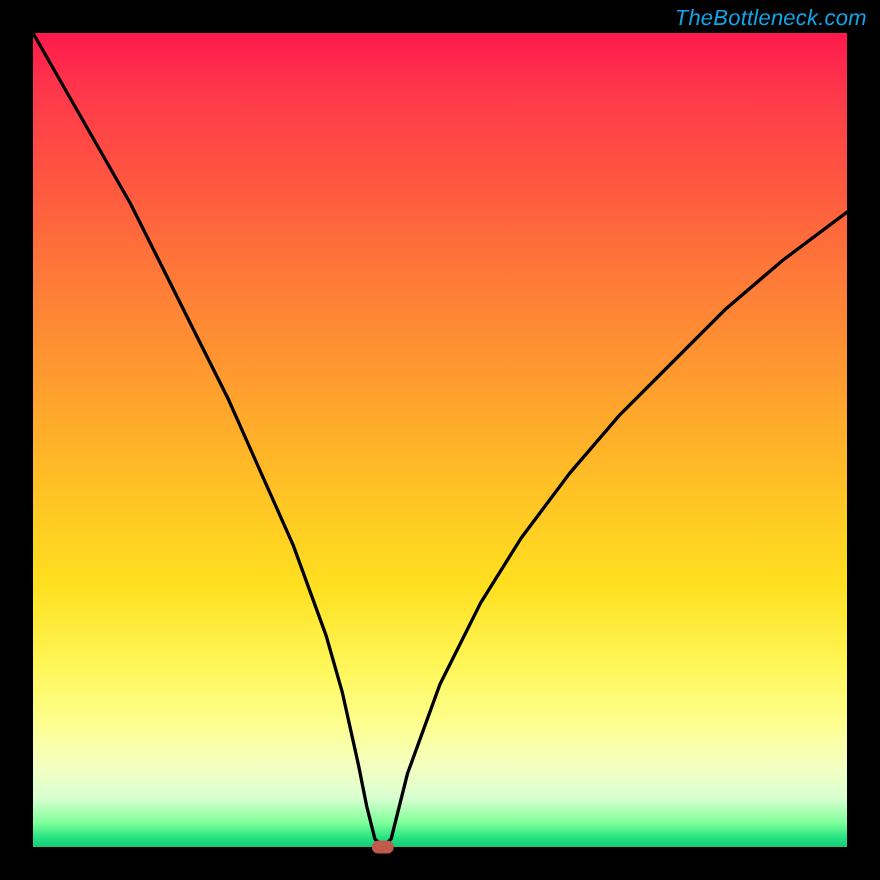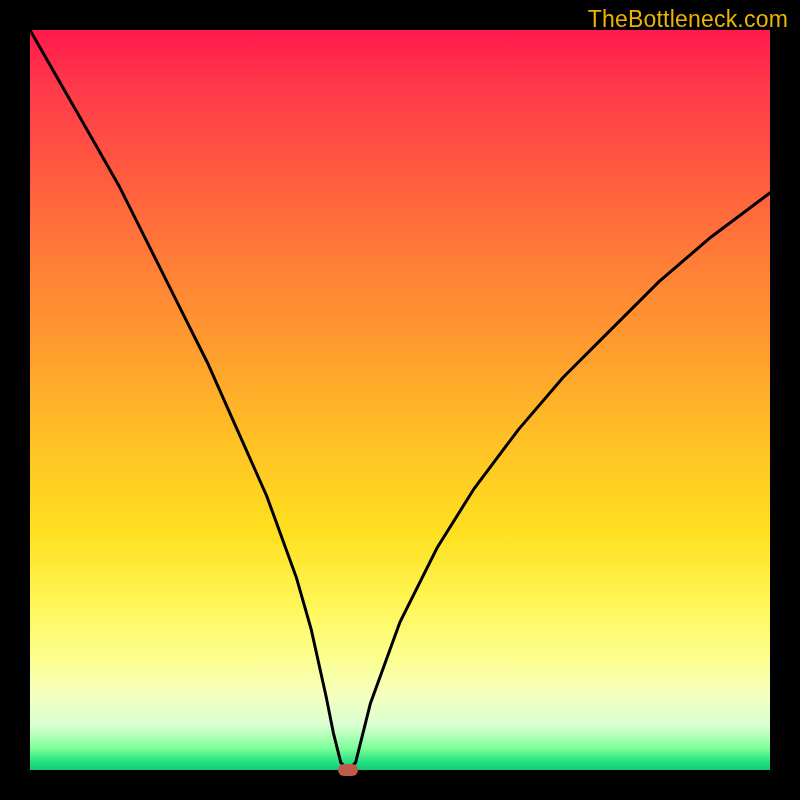--- a/index.html
+++ b/index.html
@@ -39,24 +39,25 @@
       #d9ffd0 94%,
       #7fff9a 97%,
       #20e080 99%,
       #18c878 100%
     );
   }
   .watermark {
     position: absolute;
     top: 6px;
     right: 12px;
-    color: #eab308;
-    font-size: 23px;
+    color: #0ea5e9;
+    font-size: 20px;
     letter-spacing: 0.2px;
     user-select: none;
+    font-style: italic;
   }
   .curve-svg {
     position: absolute;
     left: 0;
     top: 0;
     width: 740px;
     height: 740px;
     pointer-events: none;
   }
   .marker {

